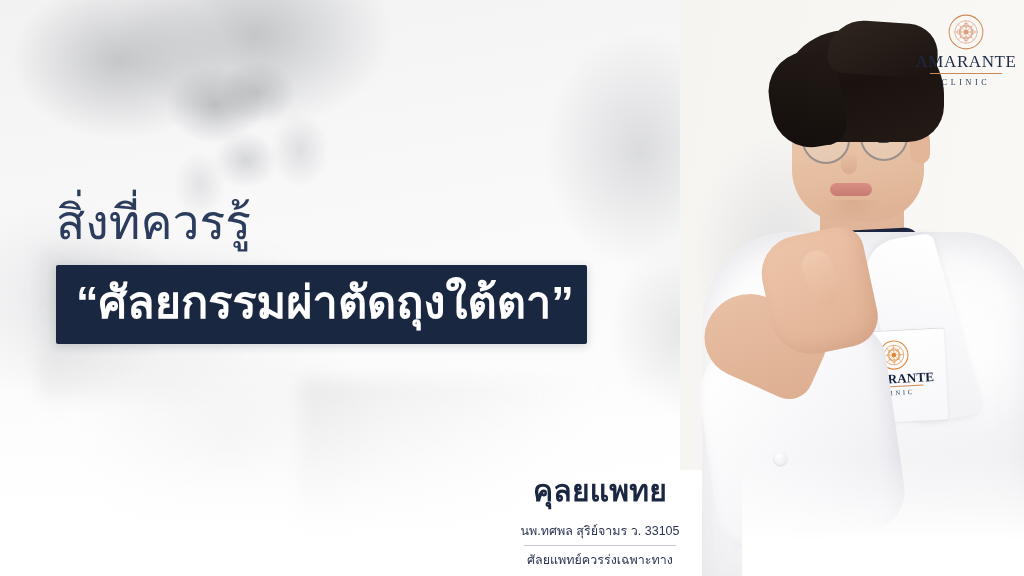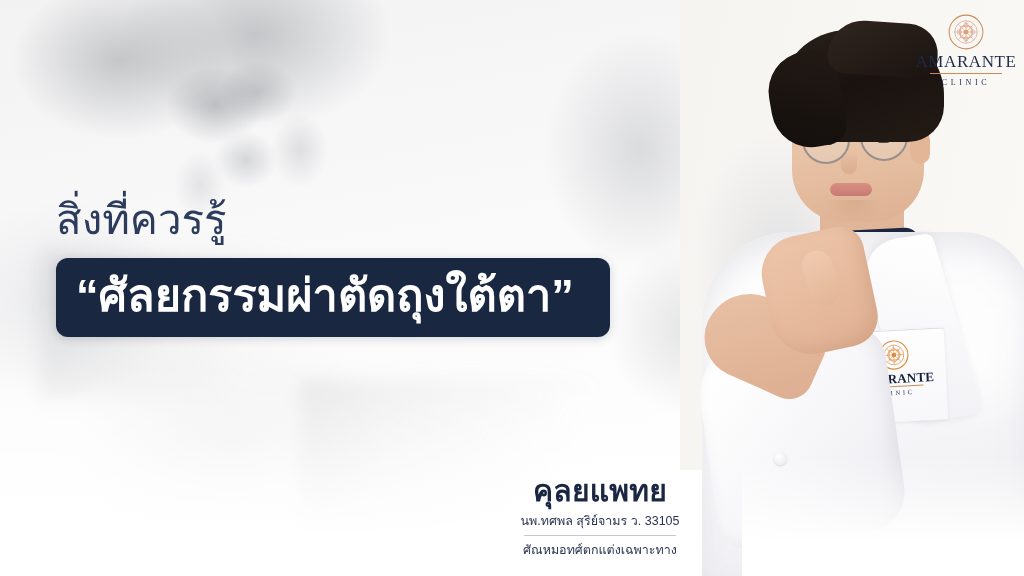--- a/index.html
+++ b/index.html
@@ -246,54 +246,54 @@
   .brand .b-sub {
     font-family:"Liberation Serif","DejaVu Serif",serif;
     font-size:8px; letter-spacing:3.6px; color:#243152; margin-top:4px;
   }
 
   
   .headline-wrap { position:absolute; left:56px; top:196px; z-index:5; }
 
   .line1 {
     display:flex; align-items:baseline; gap:7px;
-    font-size:42px; line-height:1.12; white-space:nowrap;
+    font-size:48px; line-height:1.12; white-space:nowrap;
   }
   .line1 .light { color:#2c3c5c; font-weight:400; }
   .line1 .bold  {
     color:#17223c; font-weight:700;
     border-bottom:3px solid #17223c;
     padding-bottom:4px;
   }
 
   .title-box {
     margin-top:15px;
     background:#192740;
-    border-radius:12px;
-    padding:13px 36px 16px 20px;
+    border-radius:2px;
+    padding:13px 13px 16px 20px;
     display:inline-block;
     box-shadow:0 2px 10px rgba(25,39,64,.18);
   }
   .title-box .t {
     color:#ffffff; font-size:45px; font-weight:700;
     line-height:1.12; white-space:nowrap;
   }
 
   
   .caption {
     position:absolute; left:470px; top:474px; width:260px;
     text-align:center; z-index:6;
   }
   .cap-name {
     color:#1b2742; font-size:30px; font-weight:700; line-height:1.12;
     letter-spacing:.2px;
   }
   .cap-sub {
     color:#2a3550; font-size:12.5px; font-weight:400; line-height:1.3;
-    margin-top:5px;
+    margin-top:15px;
   }
   .cap-rule {
     width:152px; height:1px; background:rgba(60,72,100,.30);
     margin:6px auto 0 auto;
   }
   .cap-spec {
     color:#2a3550; font-size:12.5px; font-weight:400; line-height:1.3;
     margin-top:6px;
   }
 </style>
@@ -389,16 +389,16 @@
     </div>
     <div class="title-box">
       <div class="t">“ศัลยกรรมผ่าตัดถุงใต้ตา”</div>
     </div>
   </div>
 
   <div class="caption">
     <div class="cap-name">คุลยแพทย</div>
     <div class="cap-sub">นพ.ทศพล สุริย์จามร ว. 33105</div>
     <div class="cap-rule"></div>
-    <div class="cap-spec">ศัณหมอทศ์ตกแต่งเฉพาะทาง</div>
+    <div class="cap-spec">ศัลยแพทย์ควรร่งเฉพาะทาง</div>
   </div>
 
 </div>
 
 </body></html>

